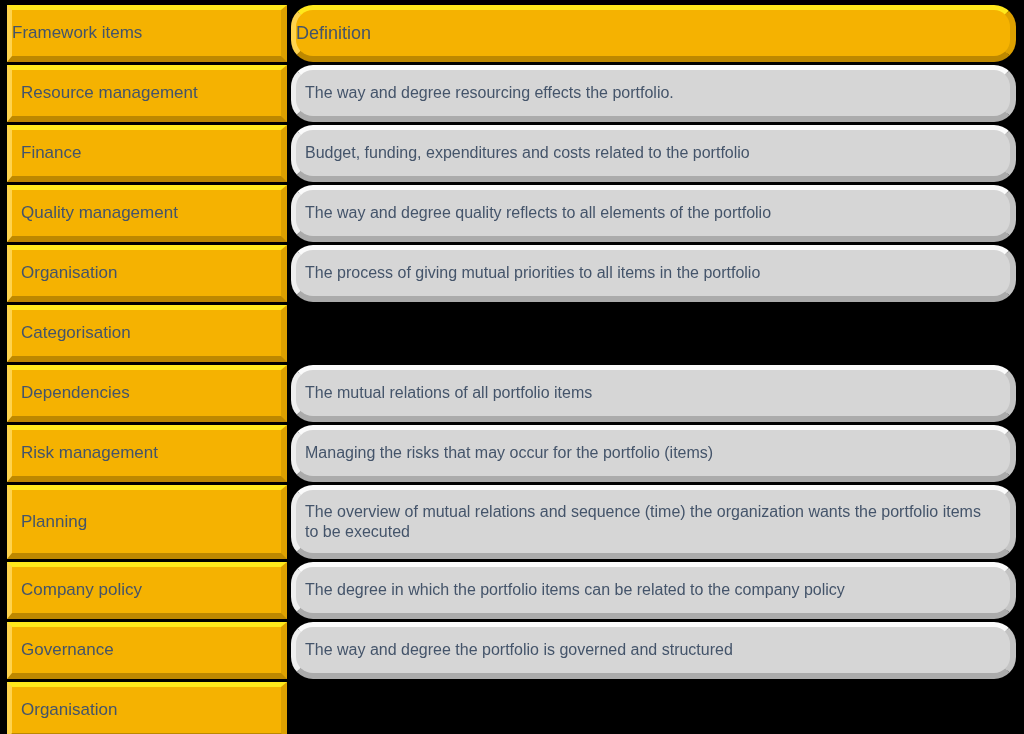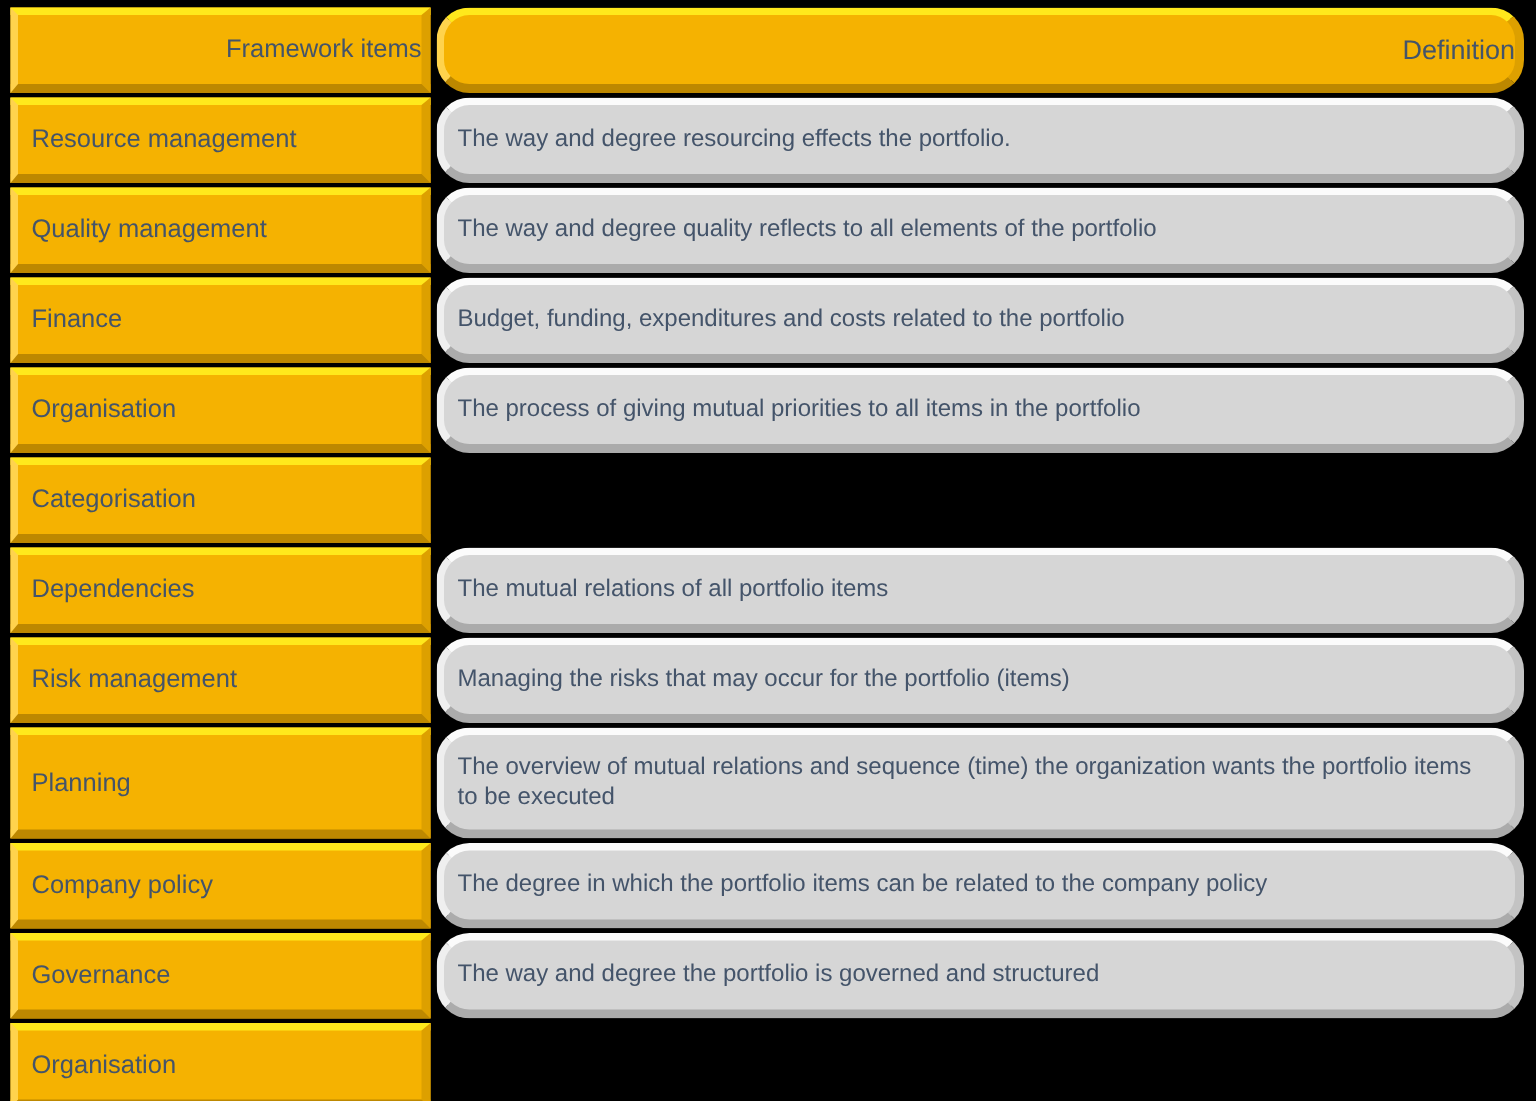--- a/index.html
+++ b/index.html
@@ -49,21 +49,21 @@
     border-color:#FBFBFB #C3C3C3 #ABABAB #EFEFEF;
   }
   .cell.left{width:280px;flex:0 0 280px;}
   .cell.right{flex:1 1 auto;border-radius:22px;}
   .cell-text{
     color:var(--text);
     font-size:16px;
     line-height:1.25;
     padding:0 20px 0 9px;
   }
-  .row.header .cell{justify-content:flex-end;}
+  .row.header .cell{justify-content:flex-start;}
   .row.header .cell-text{
     font-size:18px;
     padding:0;
   }
   .cell.left .cell-text{font-size:17px;}
 </style>
 </head>
 <body>
 
 <div class="stage">
@@ -81,33 +81,33 @@
     <div class="cell yellow left">
       <span class="cell-text">Resource management</span>
     </div>
     <div class="cell gray right">
       <span class="cell-text">The way and degree resourcing effects the portfolio.</span>
     </div>
   </div>
 
   <div class="row">
     <div class="cell yellow left">
-      <span class="cell-text">Quality management</span>
+      <span class="cell-text">Finance</span>
     </div>
     <div class="cell gray right">
-      <span class="cell-text">The way and degree quality reflects to all elements of the portfolio</span>
+      <span class="cell-text">Budget, funding, expenditures and costs related to the portfolio</span>
     </div>
   </div>
 
   <div class="row">
     <div class="cell yellow left">
-      <span class="cell-text">Finance</span>
+      <span class="cell-text">Quality management</span>
     </div>
     <div class="cell gray right">
-      <span class="cell-text">Budget, funding, expenditures and costs related to the portfolio</span>
+      <span class="cell-text">The way and degree quality reflects to all elements of the portfolio</span>
     </div>
   </div>
 
   <div class="row">
     <div class="cell yellow left">
       <span class="cell-text">Organisation</span>
     </div>
     <div class="cell gray right">
       <span class="cell-text">The process of giving mutual  priorities to all items in the portfolio</span>
     </div>

